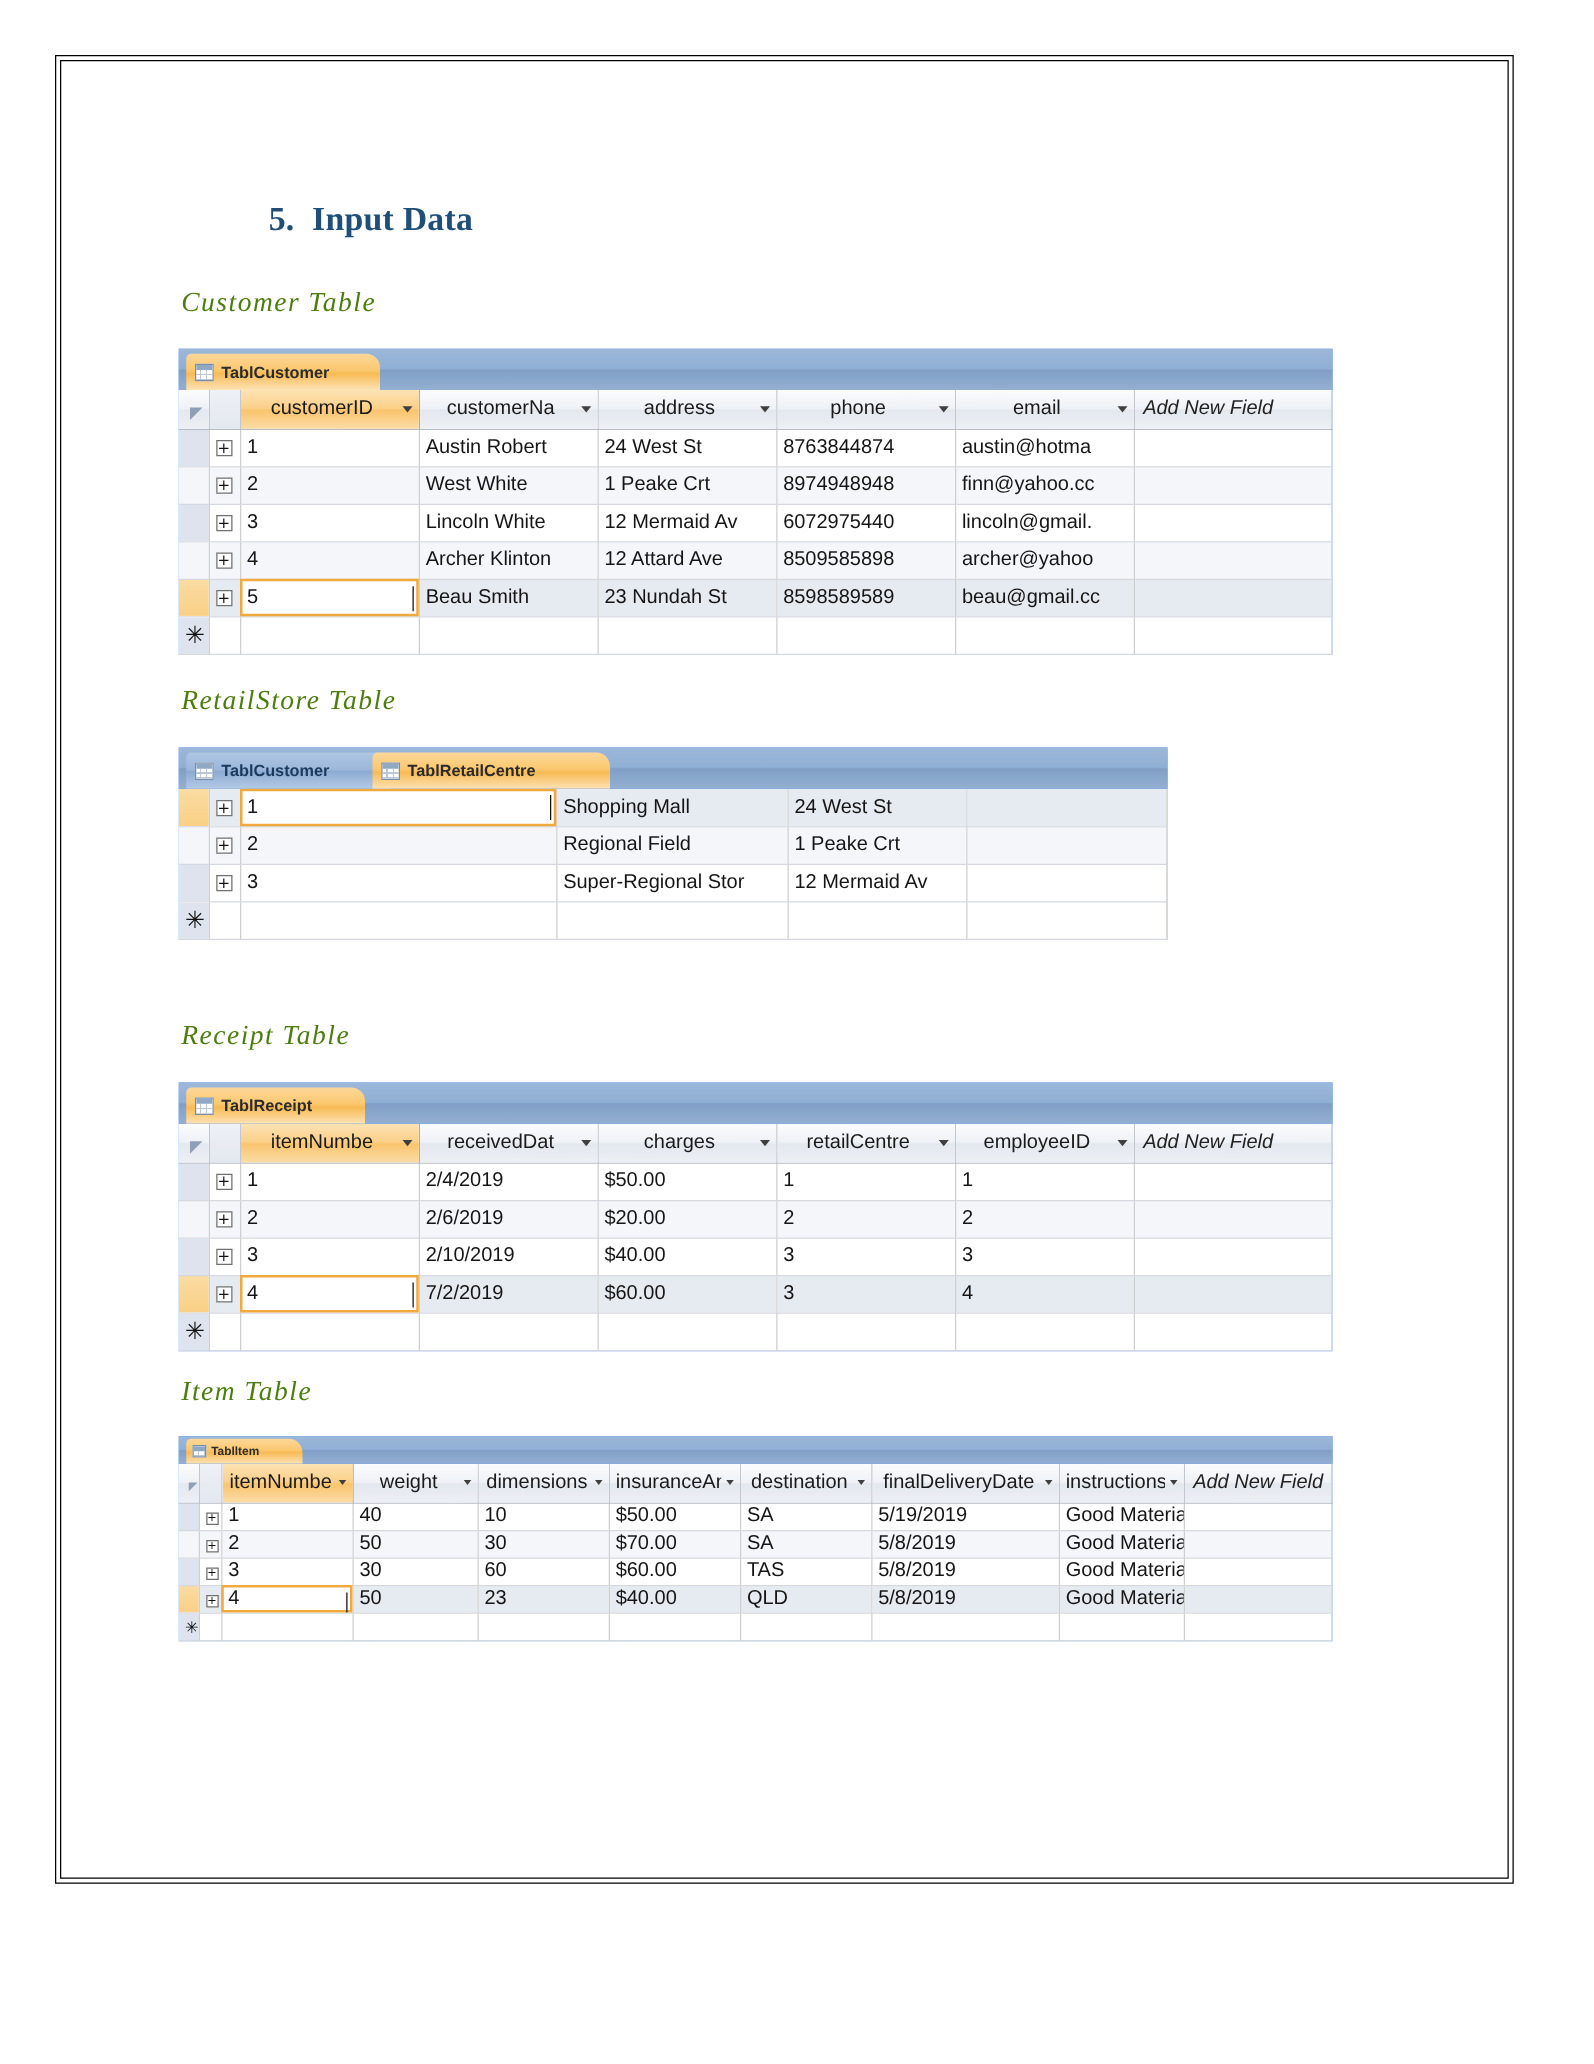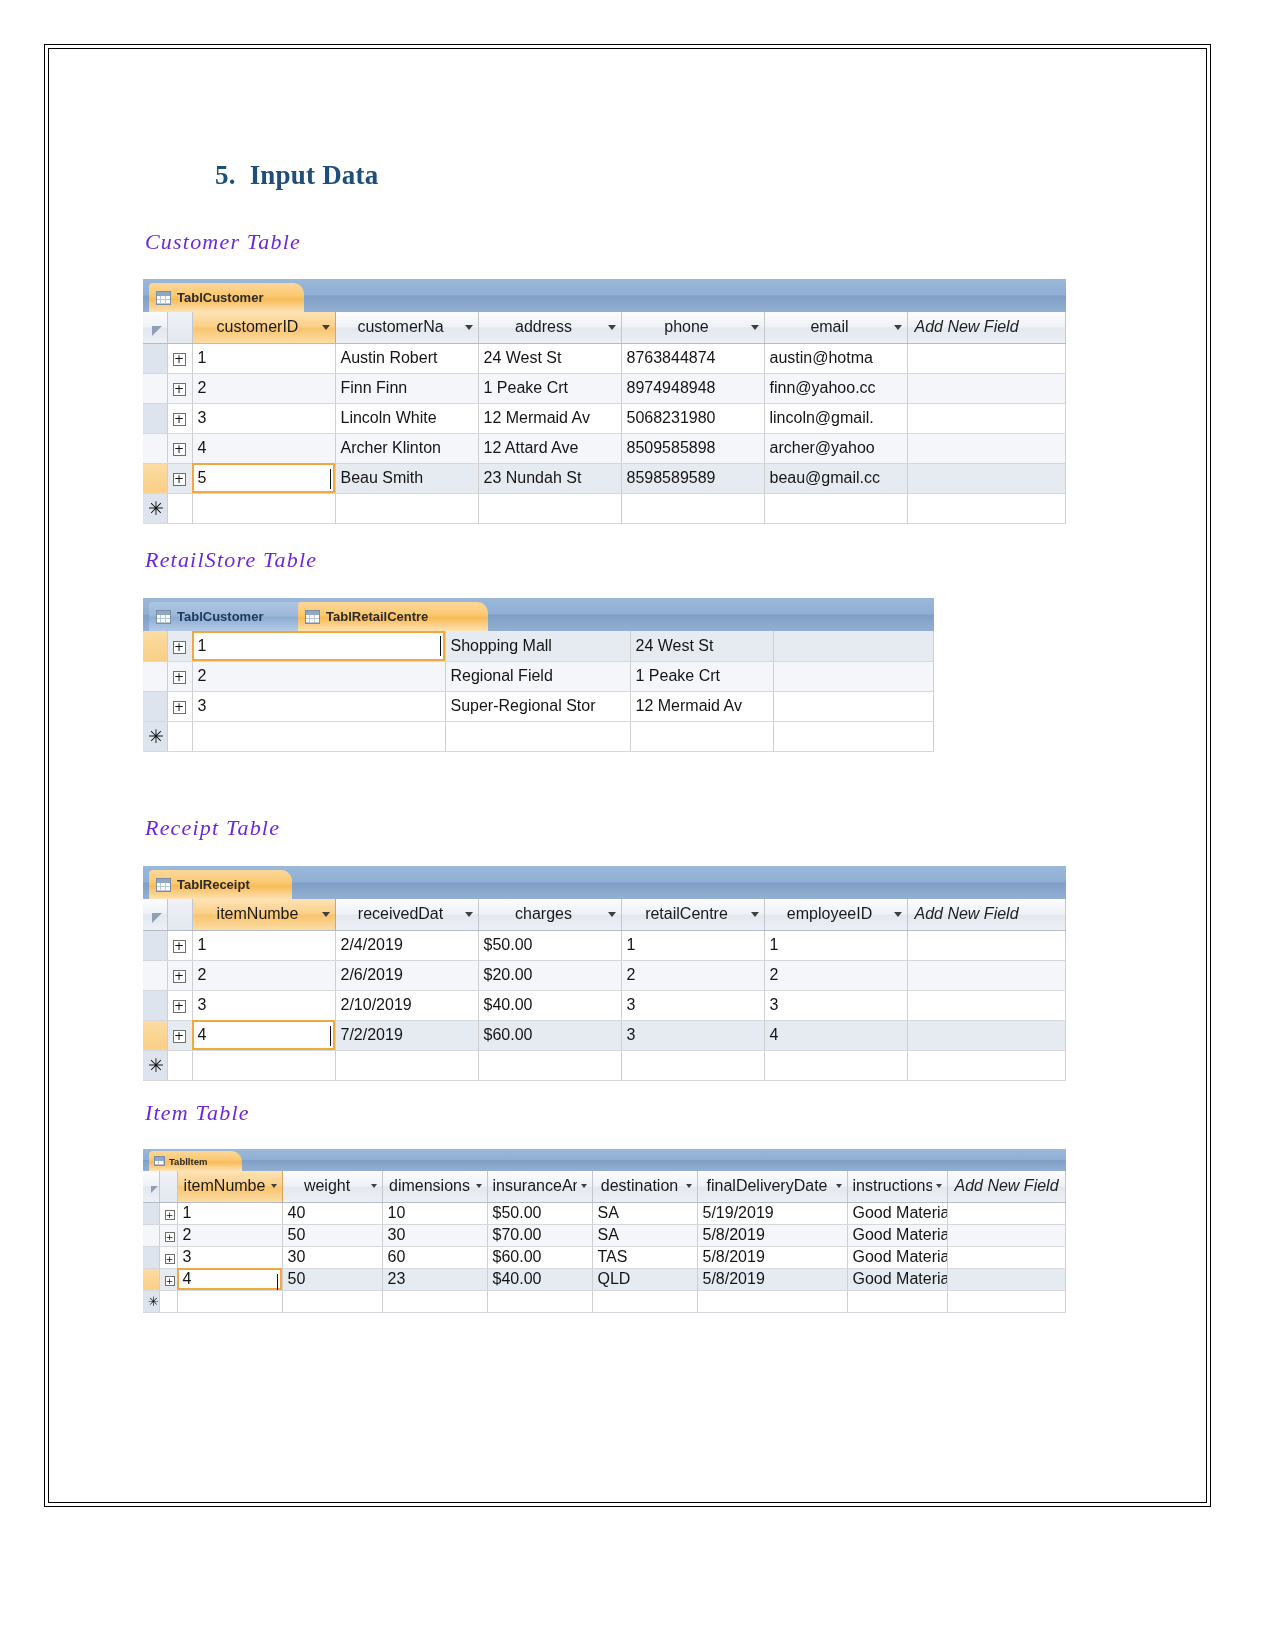--- a/index.html
+++ b/index.html
@@ -42,21 +42,21 @@
     letter-spacing:0.2px;
     white-space:nowrap;
   }
   .section-heading .num{ margin-right:14px; }
 
   .sub-heading{
     position:absolute;
     font-family:"Liberation Serif", serif;
     font-style:italic;
     font-size:22px;
-    color:#6d28d9;
+    color:#4d7c0f;
     letter-spacing:1.2px;
     white-space:nowrap;
   }
 
   
   .dsheet{
     position:absolute;
     font-family:"Liberation Sans", sans-serif;
     background:#3b82f6;
   }
@@ -321,33 +321,33 @@
             <td class="">Austin Robert</td>
             <td class="">24 West St</td>
             <td class="ctr">8763844874</td>
             <td class="">austin@hotma</td>
             <td class="blank-tail"></td>
           </tr>
           <tr class="datarow alt">
             <td class="rowsel"></td>
             <td class="expander"><span>+</span></td>
             <td class="num">2</td>
-            <td class="">Finn Finn</td>
+            <td class="">West White</td>
             <td class="">1 Peake Crt</td>
             <td class="ctr">8974948948</td>
             <td class="">finn@yahoo.cc</td>
             <td class="blank-tail"></td>
           </tr>
           <tr class="datarow">
             <td class="rowsel"></td>
             <td class="expander"><span>+</span></td>
             <td class="num">3</td>
             <td class="">Lincoln White</td>
             <td class="">12 Mermaid Av</td>
-            <td class="ctr">5068231980</td>
+            <td class="ctr">6072975440</td>
             <td class="">lincoln@gmail.</td>
             <td class="blank-tail"></td>
           </tr>
           <tr class="datarow alt">
             <td class="rowsel"></td>
             <td class="expander"><span>+</span></td>
             <td class="num">4</td>
             <td class="">Archer Klinton</td>
             <td class="">12 Attard Ave</td>
             <td class="ctr">8509585898</td>

